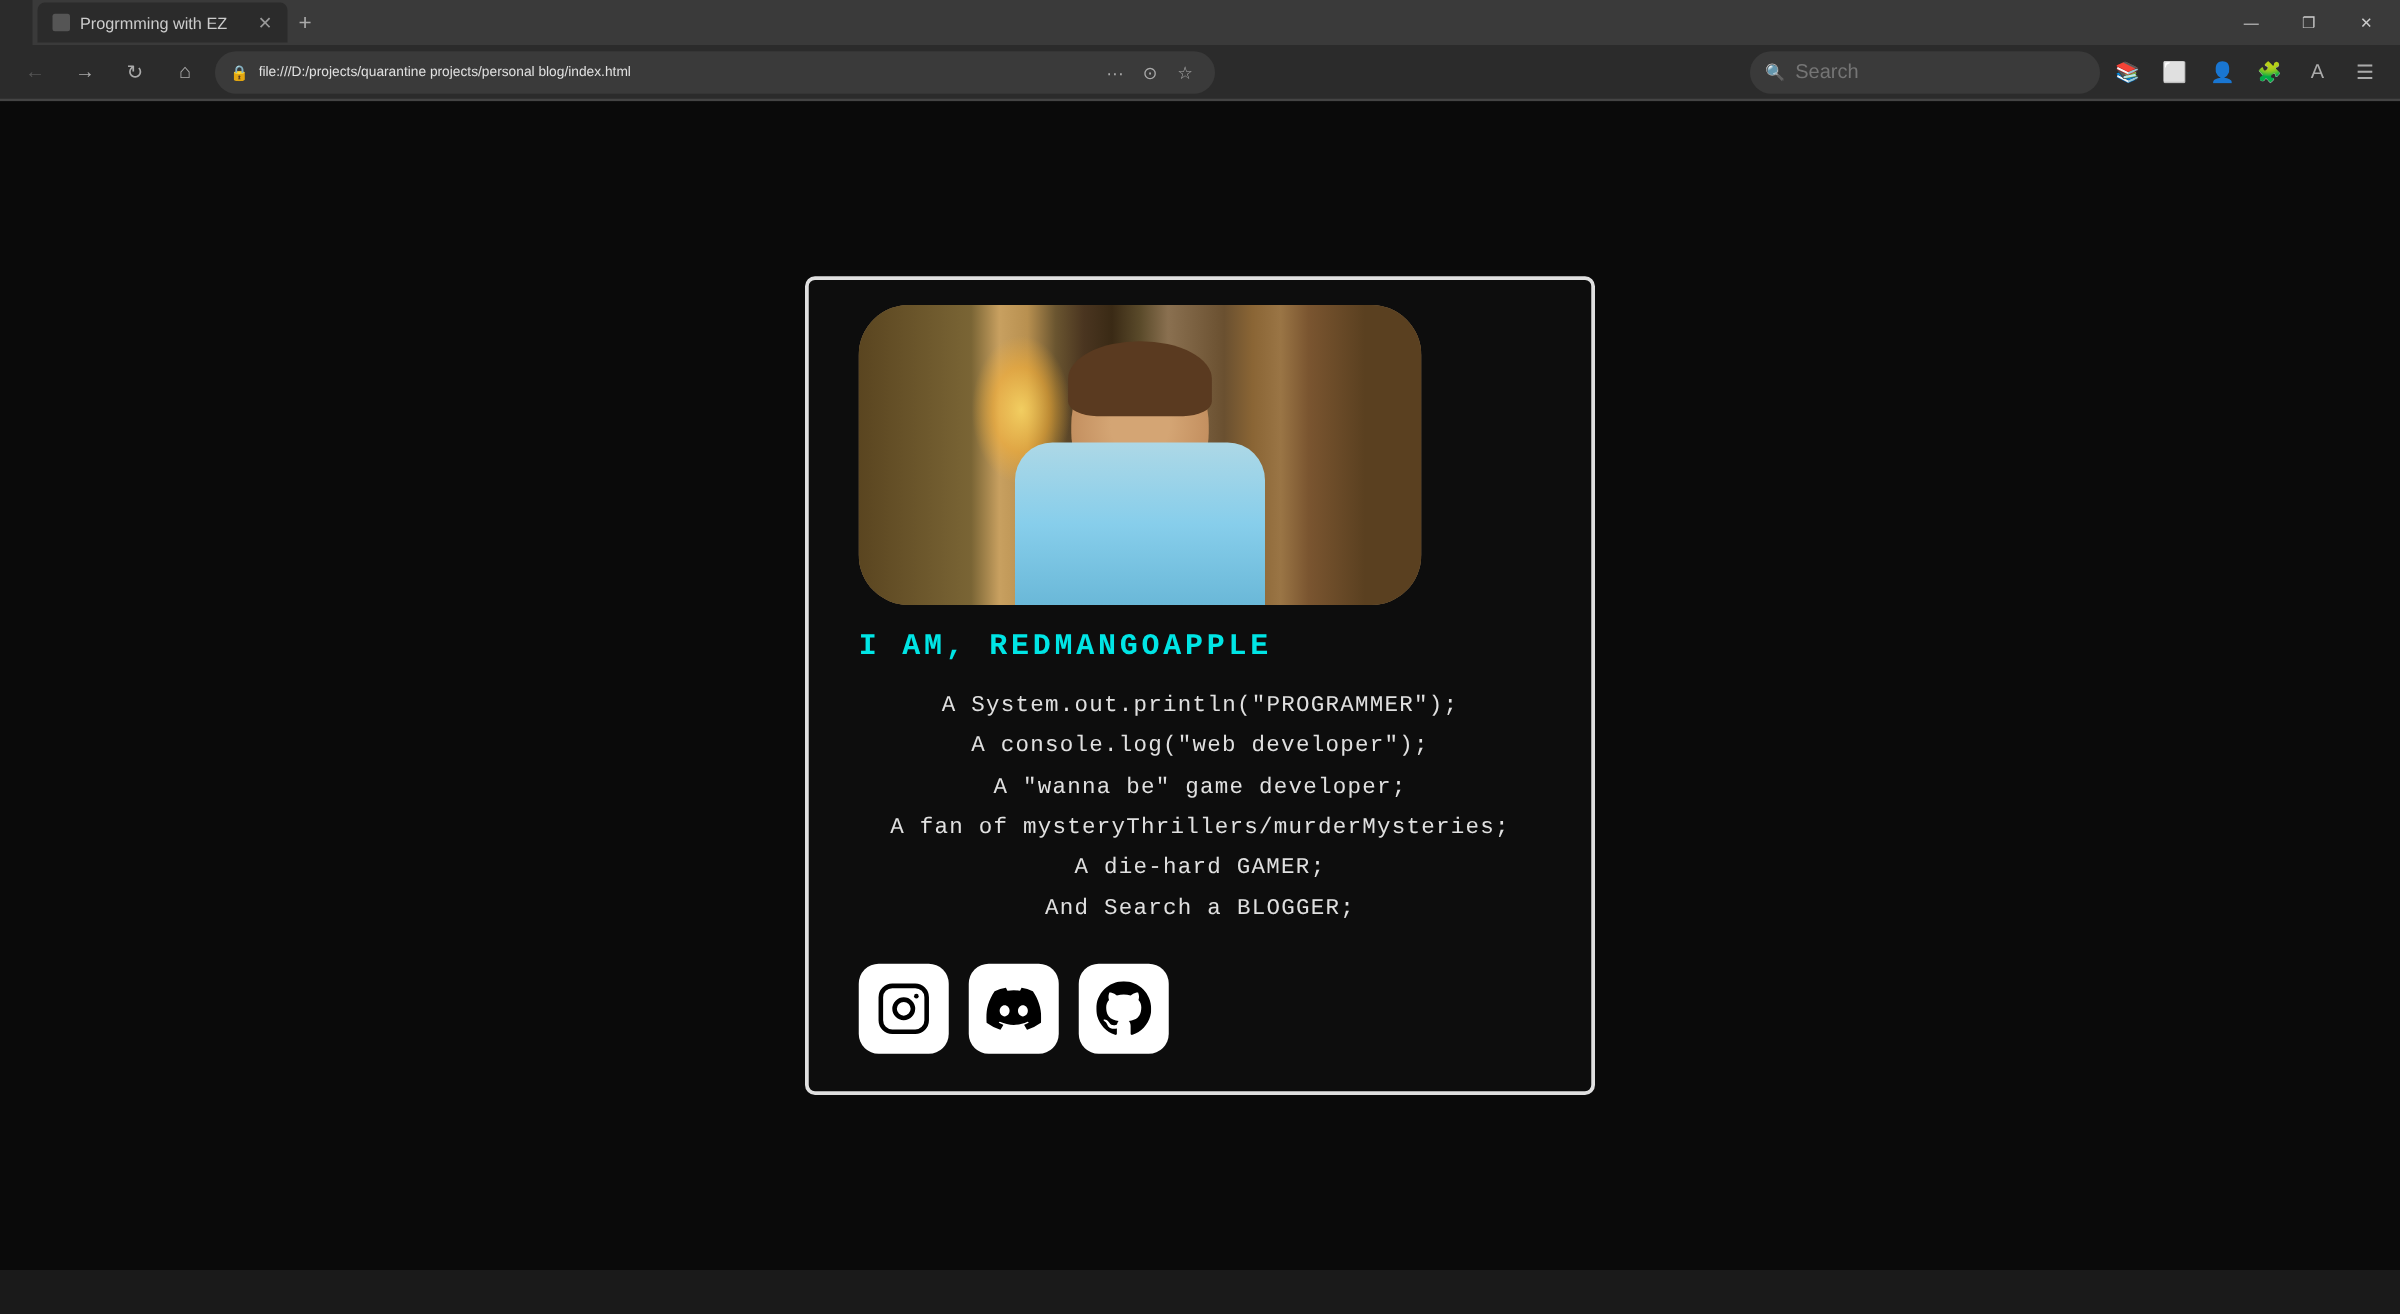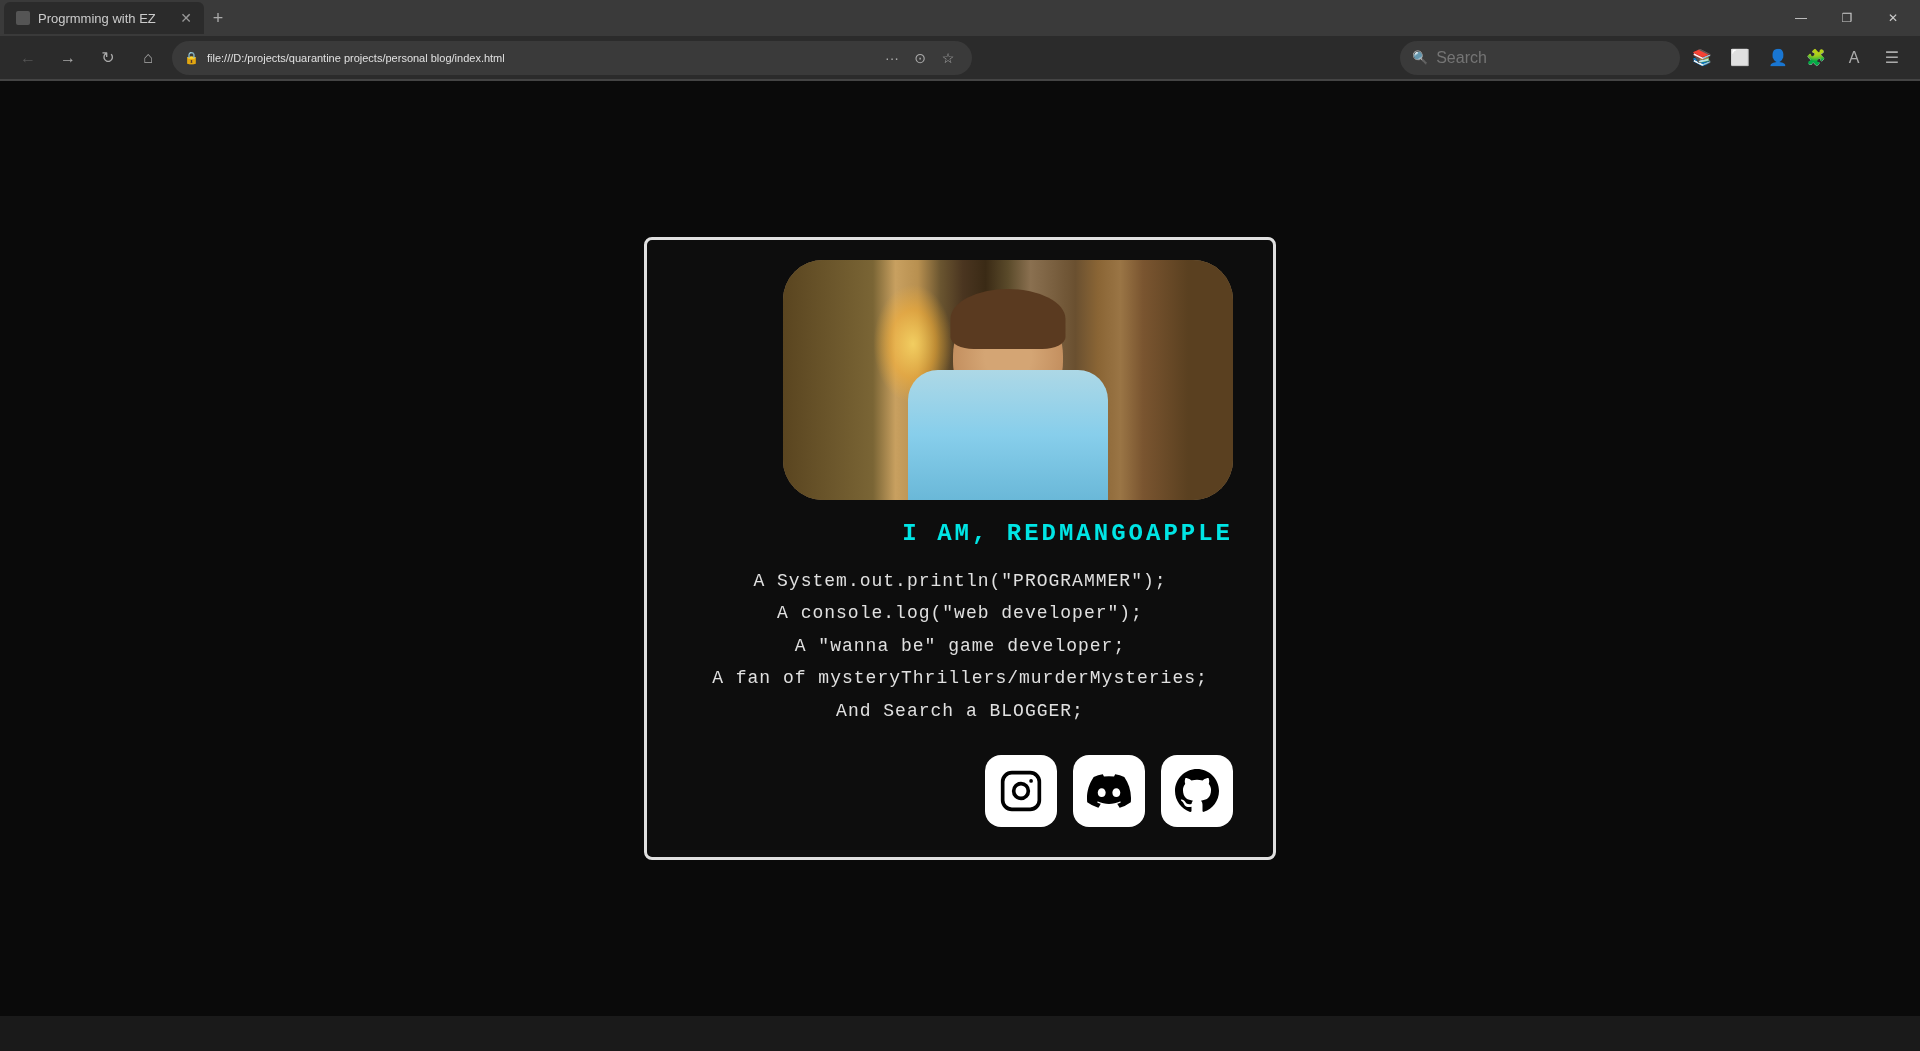--- a/index.html
+++ b/index.html
@@ -18,20 +18,21 @@
       background: #2b2b2b;
       border-bottom: 1px solid #444;
     }
 
     .tab-bar {
       display: flex;
       align-items: center;
       height: 36px;
       background: #3a3a3a;
       padding: 0 4px;
+      margin-left: 26px;
     }
 
     .tab {
       display: flex;
       align-items: center;
       background: #2b2b2b;
       border-radius: 6px 6px 0 0;
       padding: 0 12px;
       height: 32px;
       min-width: 200px;
@@ -204,21 +205,21 @@
     }
 
     .profile-card {
       background: #0d0d0d;
       border: 3px solid #e0e0e0;
       border-radius: 8px;
       width: 632px;
       padding: 20px 40px 30px;
       display: flex;
       flex-direction: column;
-      align-items: flex-end;
+      align-items: flex-start;
     }
 
     .profile-image-wrapper {
       width: 450px;
       height: 240px;
       border-radius: 40px;
       overflow: hidden;
       background: #8b7355;
       position: relative;
       margin-bottom: 20px;
@@ -390,20 +391,21 @@
       <div class="person-body"></div>
     </div>
 
     <h1 class="heading-name">I AM, REDMANGOAPPLE</h1>
 
     <div class="bio-lines">
       <p class="bio-line">A System.out.println("PROGRAMMER");</p>
       <p class="bio-line">A console.log("web developer");</p>
       <p class="bio-line">A "wanna be" game developer;</p>
       <p class="bio-line">A fan of mysteryThrillers/murderMysteries;</p>
+      <p class="bio-line">A die-hard GAMER;</p>
       <p class="bio-line">And Search a BLOGGER;</p>
     </div>
 
     <div class="social-icons">
 
       <div class="social-icon">
         <svg viewBox="0 0 24 24" fill="none" stroke="black" stroke-width="2" stroke-linecap="round" stroke-linejoin="round">
           <rect x="2" y="2" width="20" height="20" rx="5" ry="5"></rect>
           <circle cx="12" cy="12" r="4"></circle>
           <circle cx="17.5" cy="6.5" r="1" fill="black" stroke="none"></circle>

